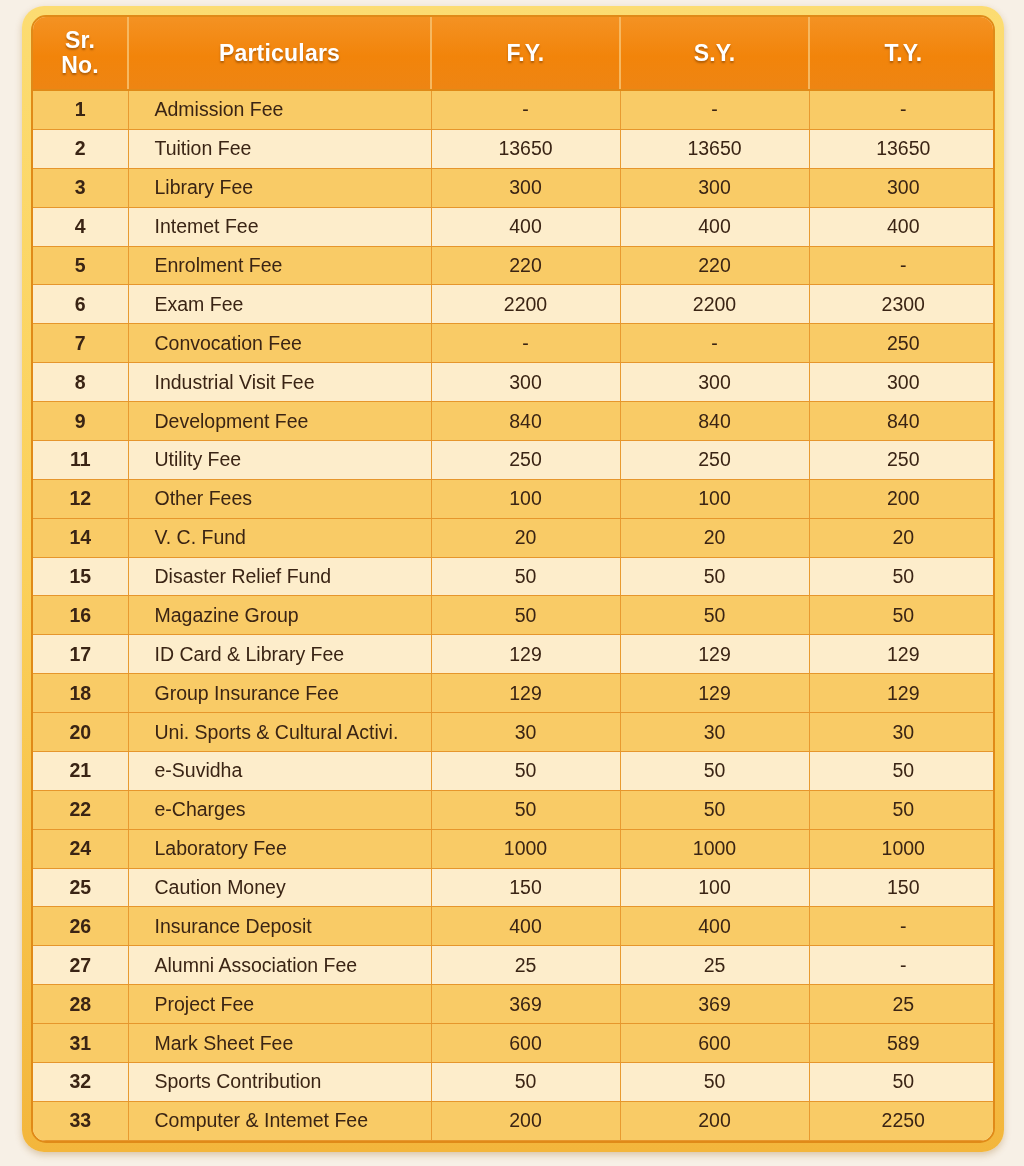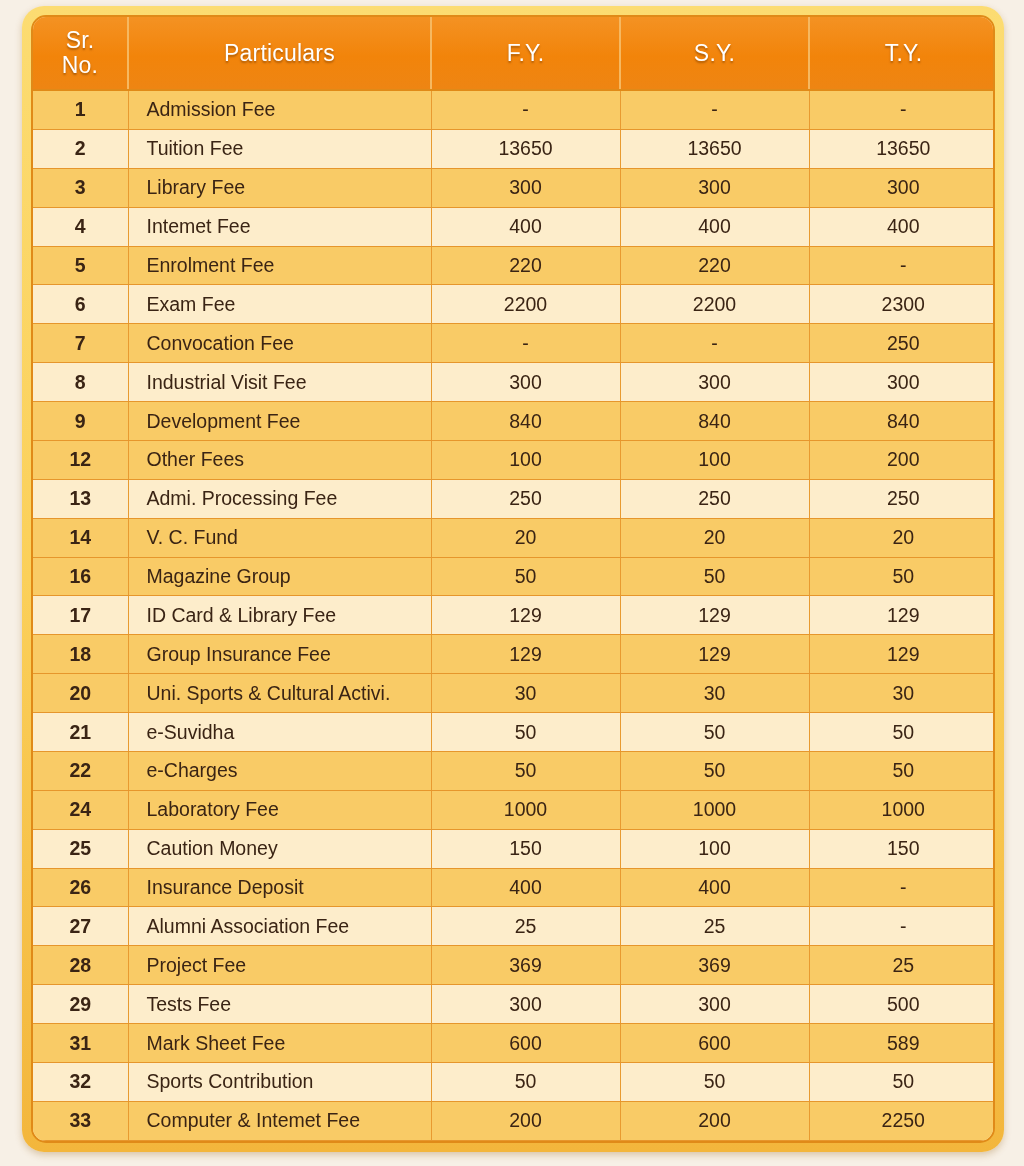--- a/index.html
+++ b/index.html
@@ -50,21 +50,21 @@
   col.c-part { width: 303px; }
   col.c-fy   { width: 189px; }
   col.c-sy   { width: 189px; }
   col.c-ty   { width: 188px; }
 
   
   thead th {
     background: linear-gradient(180deg, #F49223 0%, #F2840A 55%, #EE8513 100%);
     color: #FFFFFF;
     font-size: 23px;
-    font-weight: normal;
+    font-weight: bold;
     text-align: center;
     height: 72px;
     padding: 0 0;
     border-right: 2px solid #F6B860;
     border-bottom: 2px solid #E08A18;
     text-shadow: 0 2px 2px rgba(120,60,0,0.55);
     line-height: 1.08;
     letter-spacing: 0.2px;
   }
   thead th.last { border-right: none; }
@@ -85,21 +85,21 @@
   tbody tr.band-a td { background: #F9CB66; }
   tbody tr.band-b td { background: #FDEDCB; }
 
   td.sr {
     text-align: center;
     font-weight: bold;
     font-size: 19.5px;
   }
   td.particular {
     text-align: left;
-    padding-left: 18px;
+    padding-left: 26px;
     margin-left: 8px;
   }
   td.num {
     text-align: center;
   }
 </style>
 </head>
 <body>
 
 <div id="frame-outer">
@@ -184,41 +184,48 @@
             <td class="num">300</td>
             <td class="num last">300</td>
           </tr>
           <tr class="band-a">
             <td class="sr">9</td>
             <td class="particular">Development Fee</td>
             <td class="num">840</td>
             <td class="num">840</td>
             <td class="num last">840</td>
           </tr>
+          <tr class="band-b">
+            <td class="sr">11</td>
+            <td class="particular">Utility Fee</td>
+            <td class="num">250</td>
+            <td class="num">250</td>
+            <td class="num last">250</td>
+          </tr>
           <tr class="band-a">
             <td class="sr">12</td>
             <td class="particular">Other Fees</td>
             <td class="num">100</td>
             <td class="num">100</td>
             <td class="num last">200</td>
           </tr>
-          <tr class="band-b">
-            <td class="sr">13</td>
-            <td class="particular">Admi. Processing Fee</td>
-            <td class="num">250</td>
-            <td class="num">250</td>
-            <td class="num last">250</td>
-          </tr>
           <tr class="band-a">
             <td class="sr">14</td>
             <td class="particular">V. C. Fund</td>
             <td class="num">20</td>
             <td class="num">20</td>
             <td class="num last">20</td>
           </tr>
+          <tr class="band-b">
+            <td class="sr">15</td>
+            <td class="particular">Disaster Relief Fund</td>
+            <td class="num">50</td>
+            <td class="num">50</td>
+            <td class="num last">50</td>
+          </tr>
           <tr class="band-a">
             <td class="sr">16</td>
             <td class="particular">Magazine Group</td>
             <td class="num">50</td>
             <td class="num">50</td>
             <td class="num last">50</td>
           </tr>
           <tr class="band-b">
             <td class="sr">17</td>
             <td class="particular">ID Card &amp; Library Fee</td>
@@ -282,27 +289,20 @@
             <td class="num">25</td>
             <td class="num last">-</td>
           </tr>
           <tr class="band-a">
             <td class="sr">28</td>
             <td class="particular">Project Fee</td>
             <td class="num">369</td>
             <td class="num">369</td>
             <td class="num last">25</td>
           </tr>
-          <tr class="band-b">
-            <td class="sr">29</td>
-            <td class="particular">Tests Fee</td>
-            <td class="num">300</td>
-            <td class="num">300</td>
-            <td class="num last">500</td>
-          </tr>
           <tr class="band-a">
             <td class="sr">31</td>
             <td class="particular">Mark Sheet Fee</td>
             <td class="num">600</td>
             <td class="num">600</td>
             <td class="num last">589</td>
           </tr>
           <tr class="band-b">
             <td class="sr">32</td>
             <td class="particular">Sports Contribution</td>

